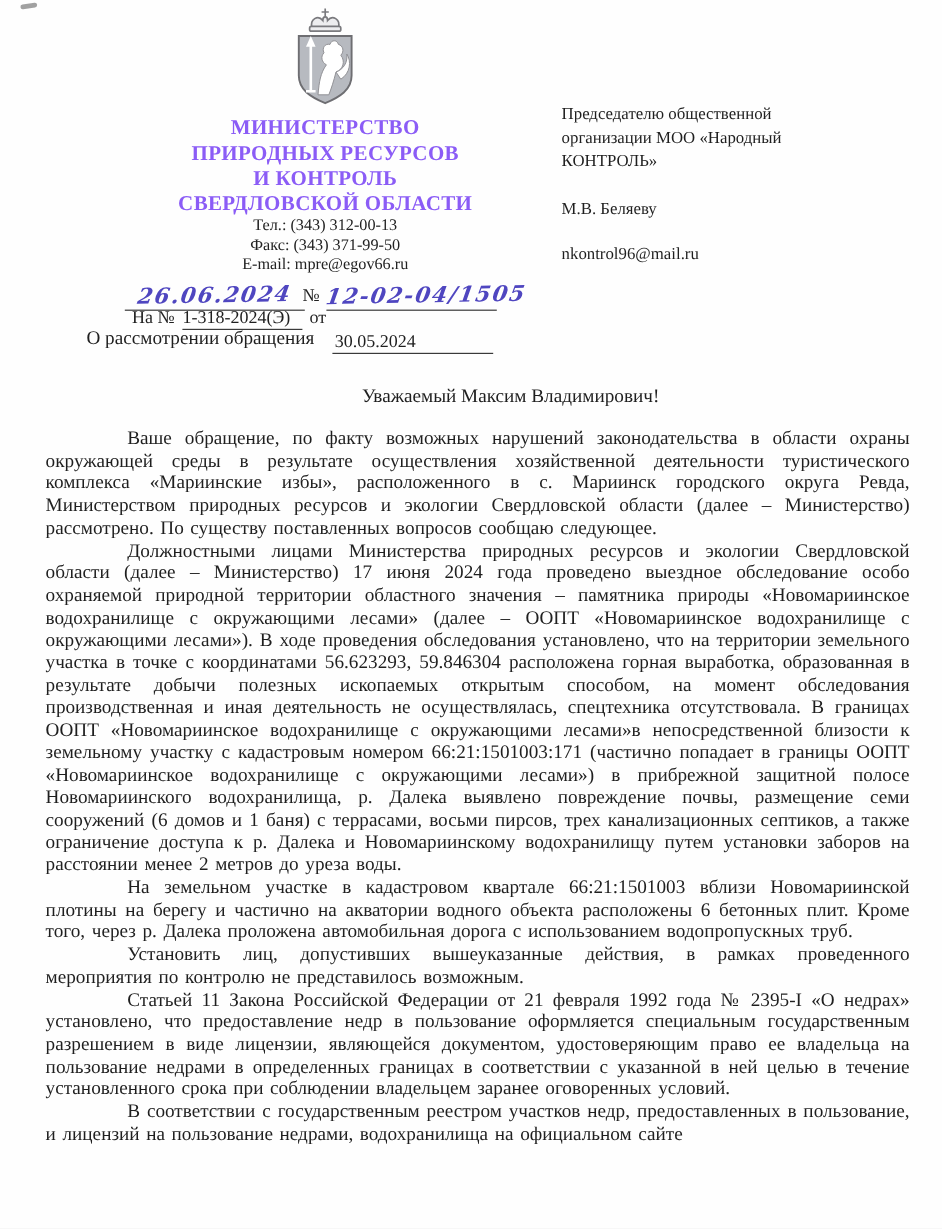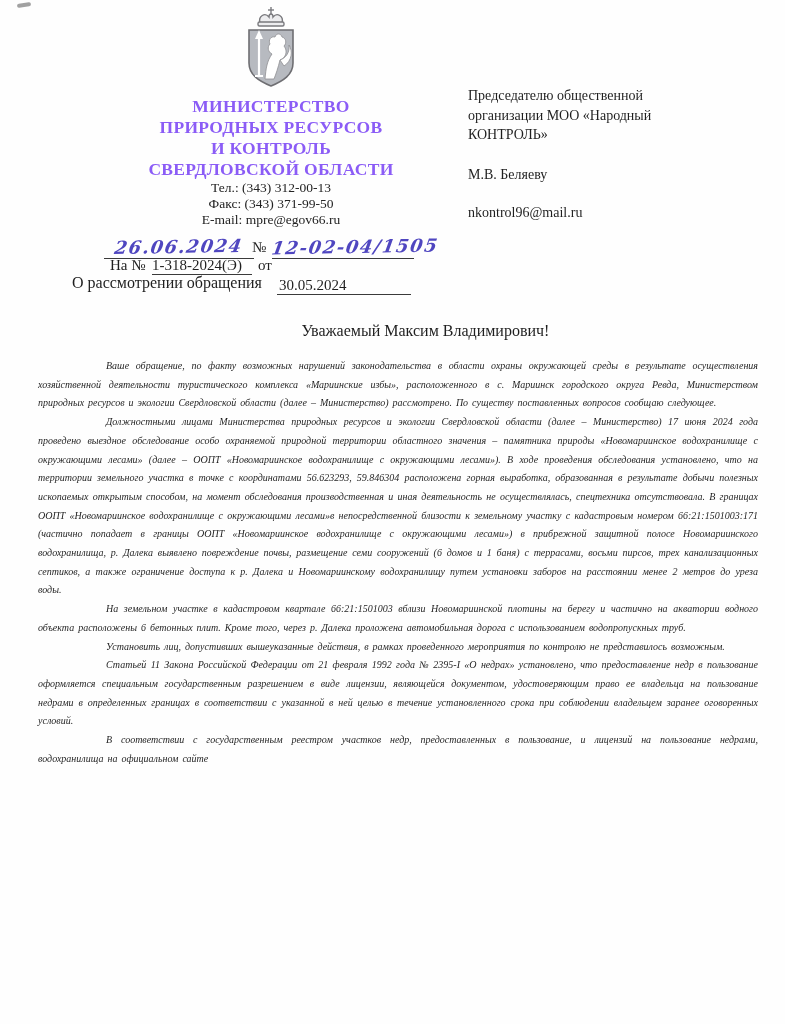--- a/index.html
+++ b/index.html
@@ -45,23 +45,22 @@
   
   .recipient{position:absolute;left:468px;top:86px;width:232px;font-size:14px;line-height:19.5px;}
   .recipient .rec-name{margin-top:20px;}
   .recipient .rec-email{margin-top:19px;}
 
   
   .body-text{position:absolute;left:38px;top:322px;width:720px;}
   .salutation{text-align:center;padding-left:55px;font-size:16px;margin:0 0 17px 0;}
   .body-text p{
     margin:0;text-align:justify;text-indent:68px;
-    font-size:10px;line-height:18.7px;
+    font-size:16px;line-height:18.7px;
     word-spacing:1.5px;
-    font-style:italic;
   }
 </style>
 </head>
 <body>
 
 <div class="page">
 
   <div class="scan-smudge"></div>
 
   <div class="letterhead">

